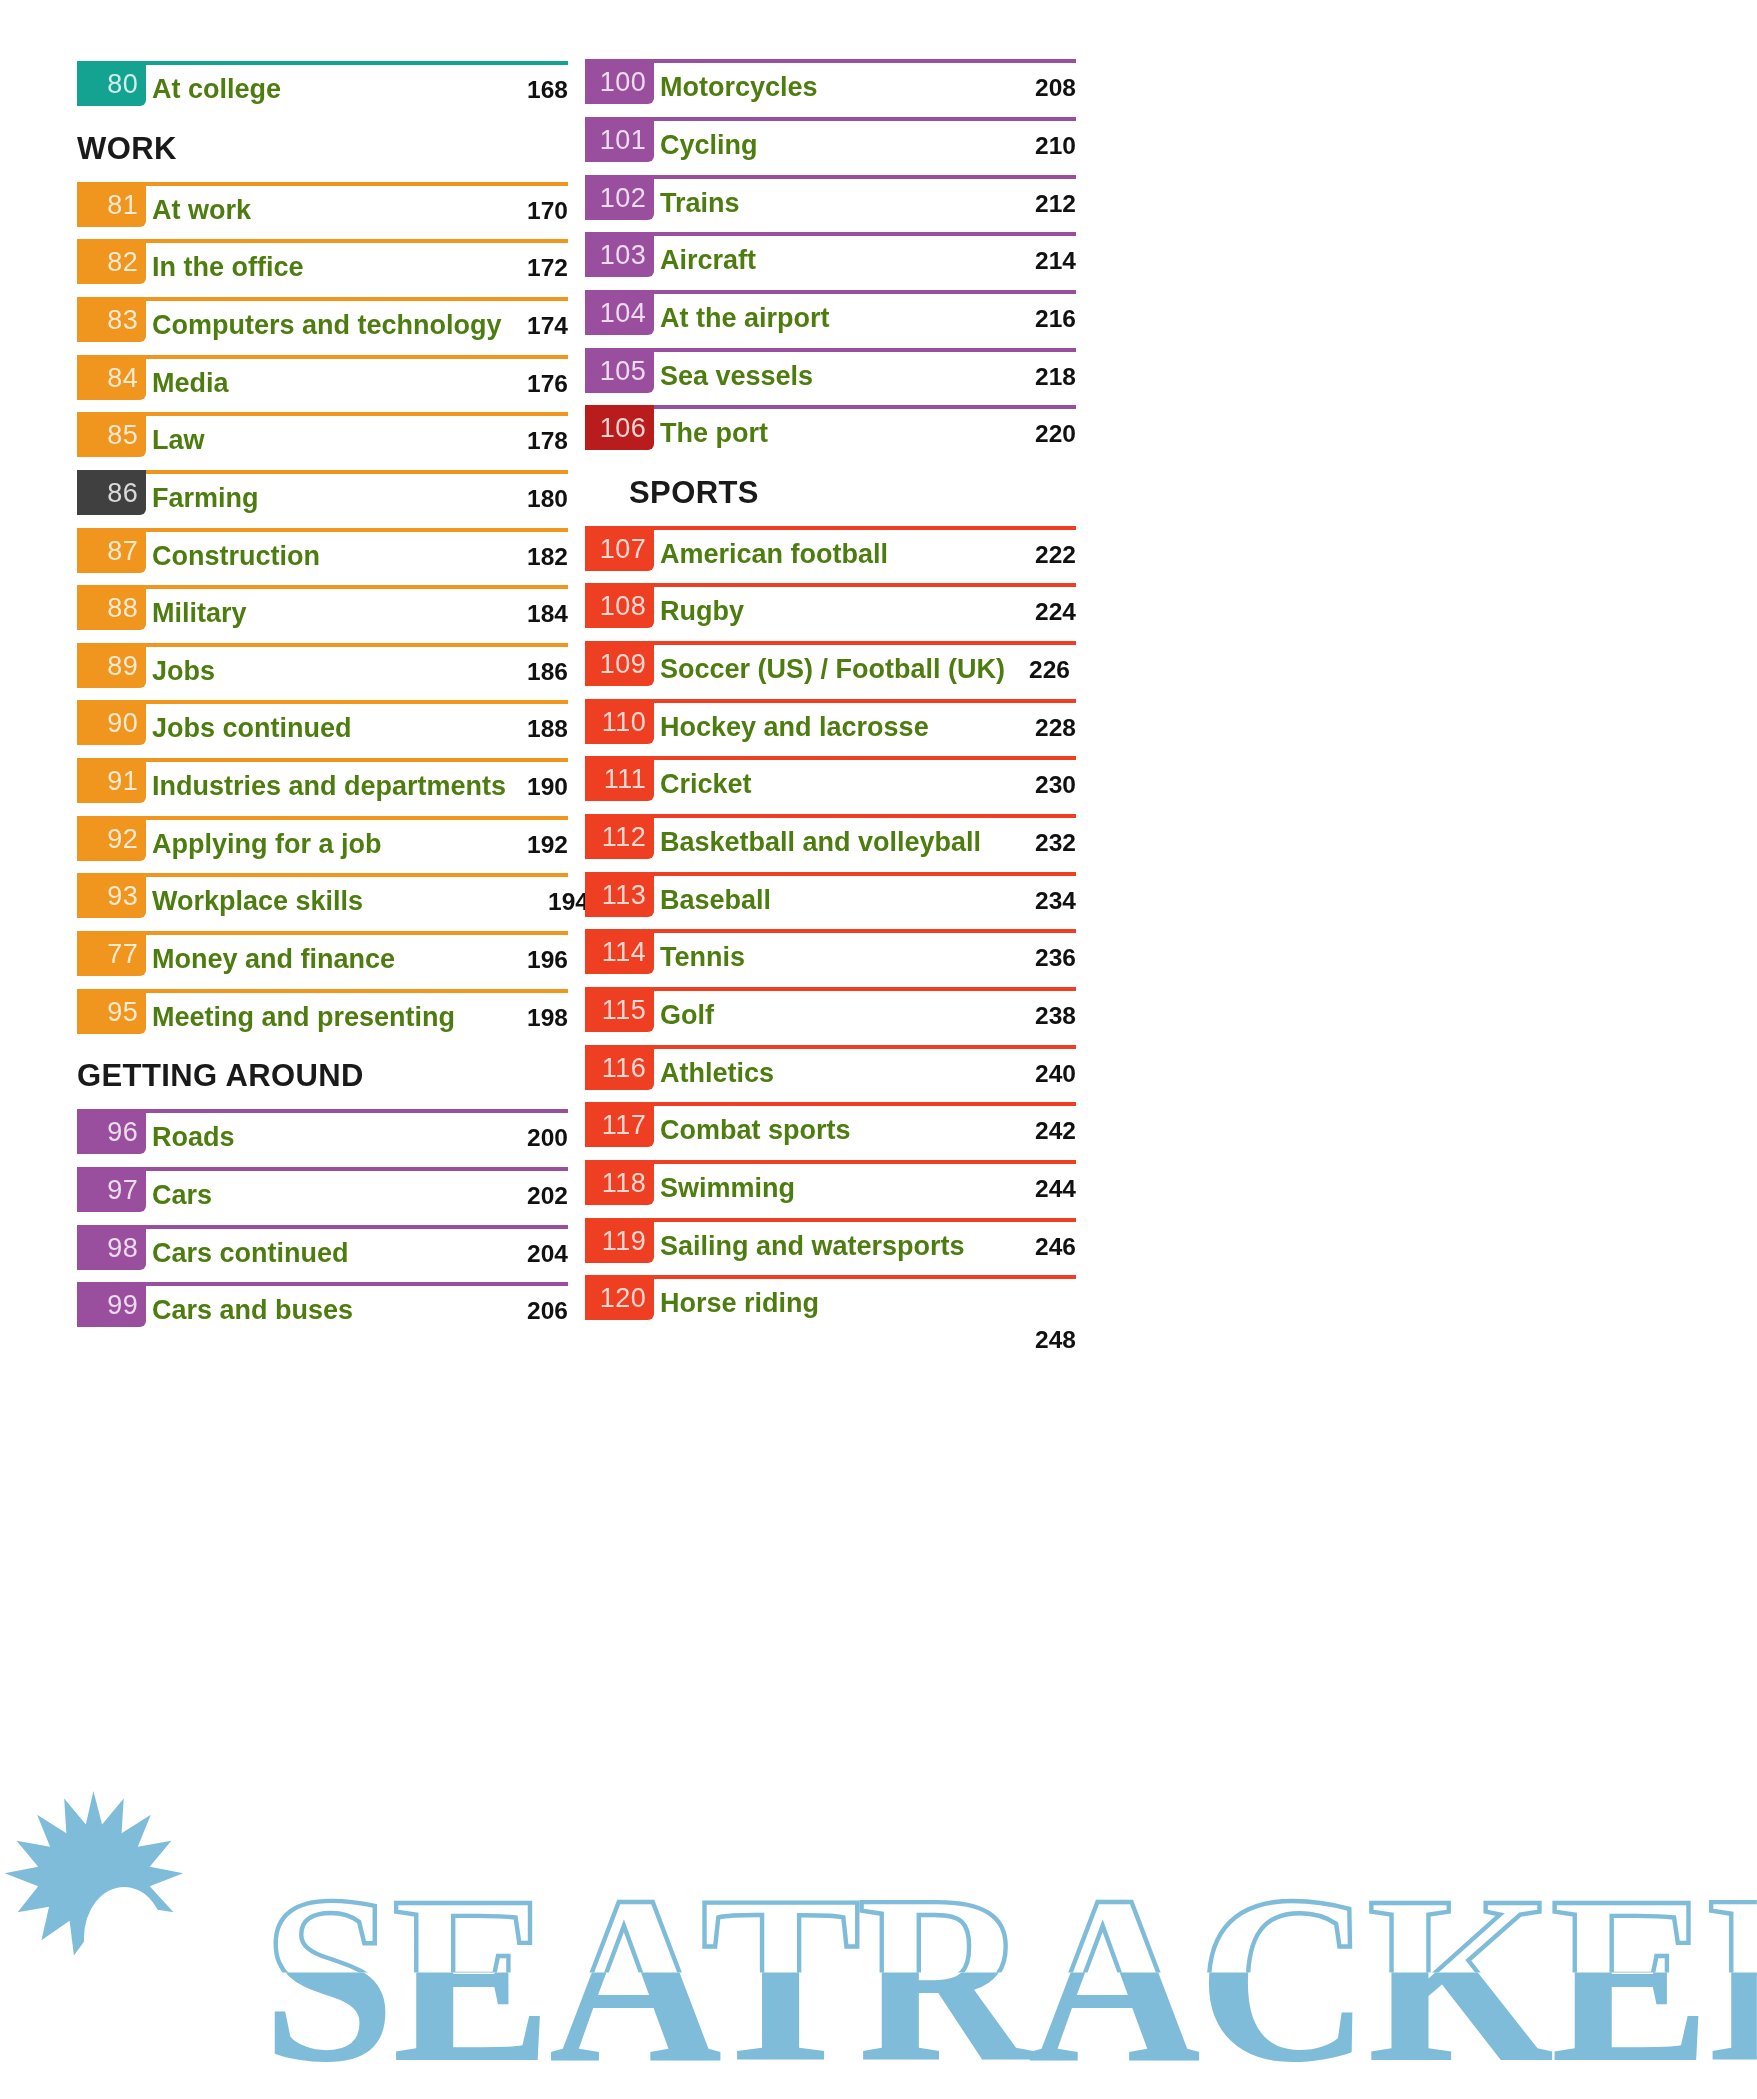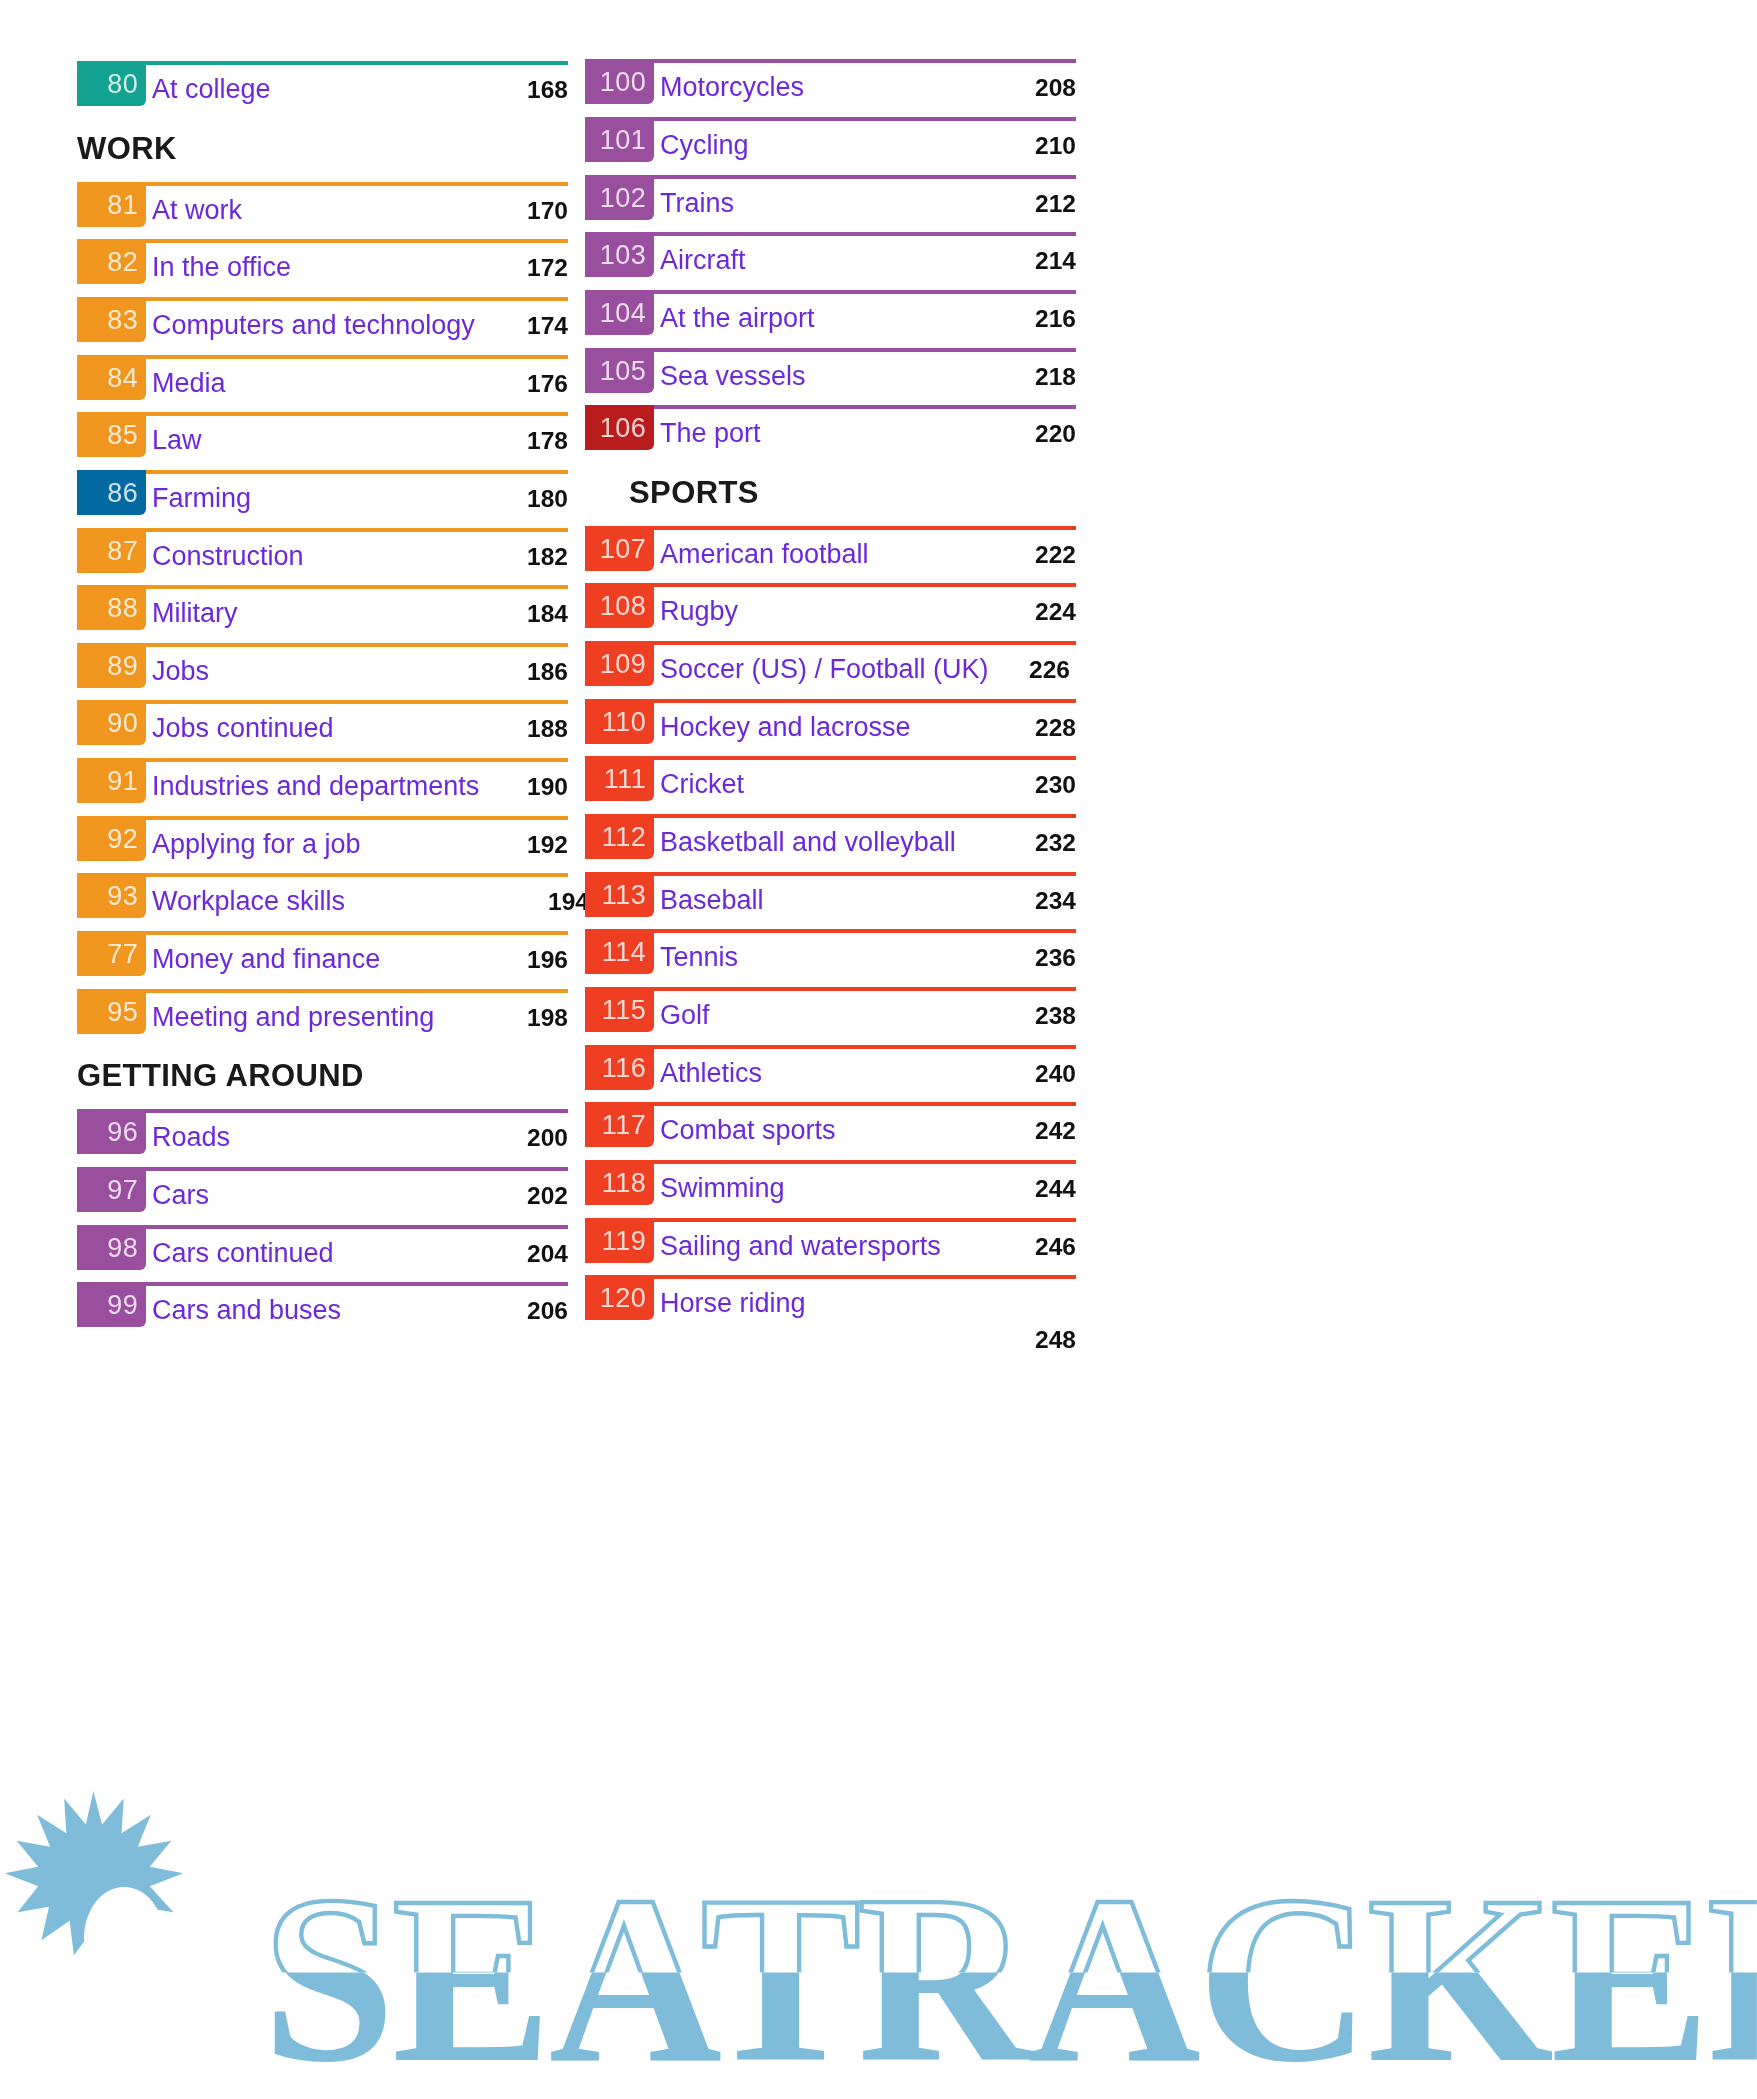--- a/index.html
+++ b/index.html
@@ -74,24 +74,24 @@
     line-height: 1;
     letter-spacing: 0.4px;
     color: rgba(255,255,255,0.80);
     white-space: nowrap;
   }
   .entry .title {
     position: absolute;
     left: 75px;
     top: 15px;
     font-family: "Liberation Sans", sans-serif;
-    font-weight: normal;
+    font-weight: bold;
     font-size: 27px;
     line-height: 1;
-    color: #6d28d9;
+    color: #4d7c0f;
     white-space: nowrap;
   }
   .entry .page {
     position: absolute;
     top: 16.6px;
     font-family: "Liberation Sans", sans-serif;
     font-weight: bold;
     font-size: 24.5px;
     line-height: 1;
     color: #111111;
@@ -160,21 +160,21 @@
       <div class="entry" style="top: 412px; left: 0px; width: 491px;">
         <div class="rule" style="background: rgb(240, 149, 30); width: 491px;"></div>
         <div class="badge" style="background: rgb(240, 149, 30);">
           <span class="badge-number">85</span>
         </div>
         <div class="title">Law</div>
         <div class="page" style="right: 0px;">178</div>
       </div>
       <div class="entry" style="top: 470px; left: 0px; width: 491px;">
         <div class="rule" style="background: rgb(240, 149, 30); width: 491px;"></div>
-        <div class="badge" style="background: #0369a1; text-align: right;">
+        <div class="badge" style="background: #404040; text-align: right;">
           <span class="badge-number">86</span>
         </div>
         <div class="title">Farming</div>
         <div class="page" style="right: 0px;">180</div>
       </div>
       <div class="entry" style="top: 528px; left: 0px; width: 491px;">
         <div class="rule" style="background: rgb(240, 149, 30); width: 491px;"></div>
         <div class="badge" style="background: rgb(240, 149, 30);">
           <span class="badge-number">87</span>
         </div>

